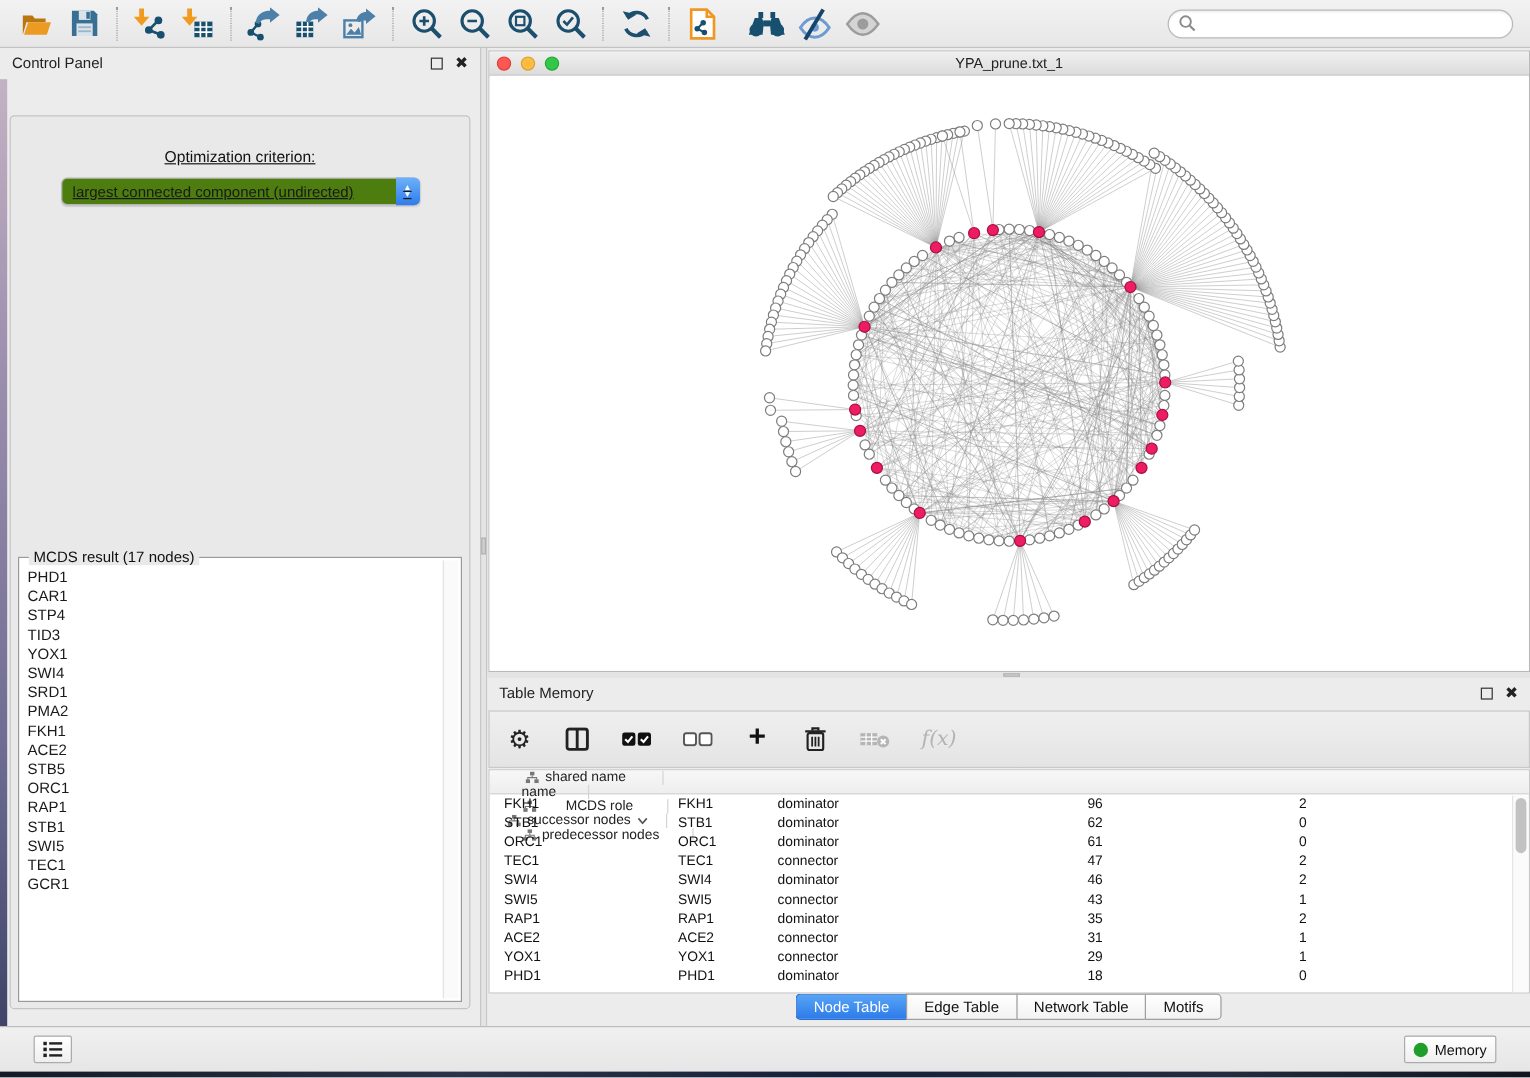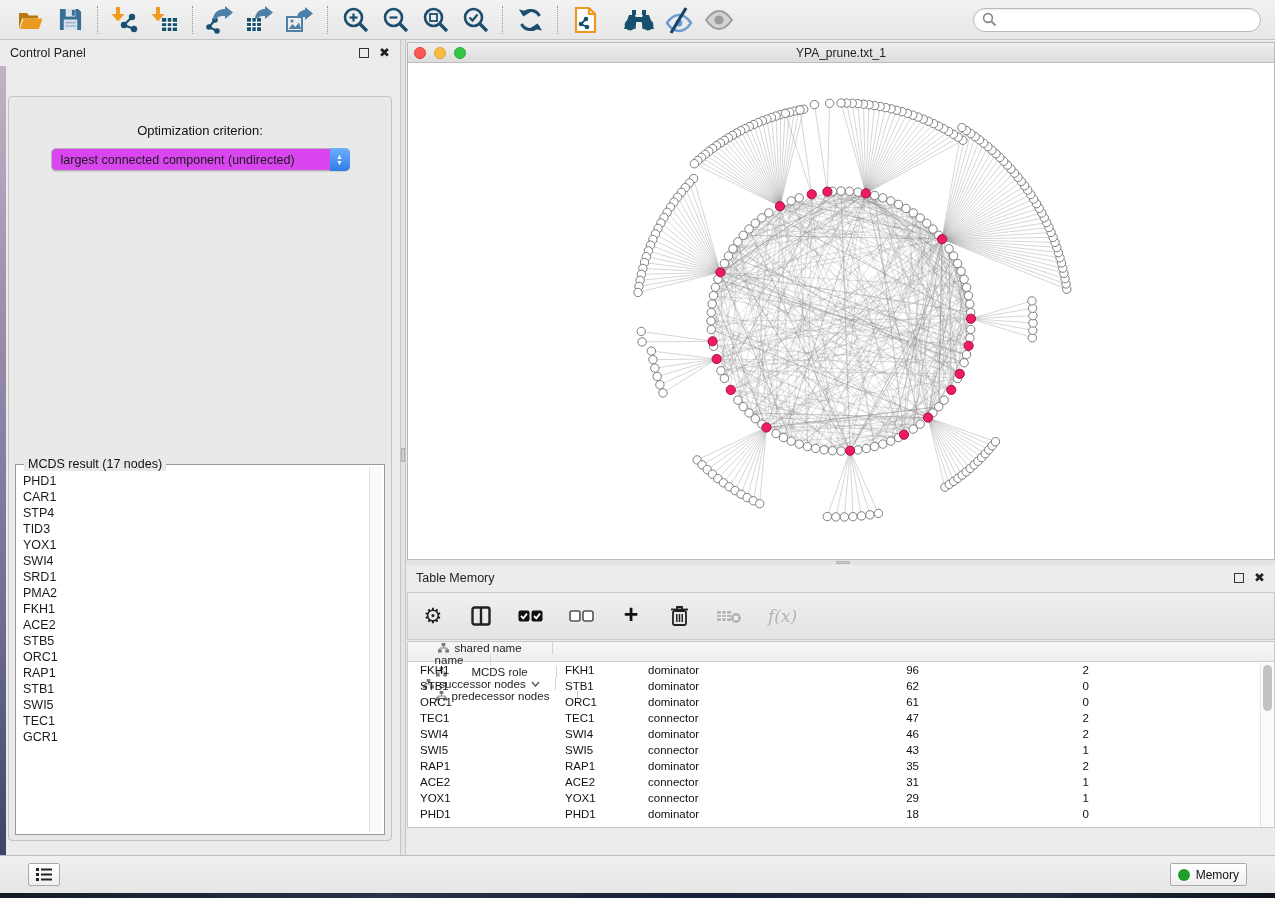--- a/index.html
+++ b/index.html
@@ -29,23 +29,23 @@
   .float-box { width:10px; height:10px; border:1.5px solid #333; margin-right:10px; display:inline-block; }
   .close-x { font-size:13px; font-weight:bold; color:#222; line-height:10px; }
   .cp-body { position:absolute; left:7px; right:7px; top:26px; bottom:14px; }
   .seg-tabs { position:relative; z-index:2; display:flex; justify-content:center; margin-top:8px; }
   .seg { border:1px solid #9f9f9f; background:linear-gradient(#ffffff,#f2f2f2); padding:3px 14px; font-size:12.5px;
          border-right:none; color:#111; height:23px; display:flex; align-items:center; }
   .seg:first-child { border-radius:4px 0 0 4px; }
   .seg:last-child { border-radius:0 4px 4px 0; border-right:1px solid #9f9f9f; }
   .seg.active { background:linear-gradient(#58a4f6,#2c7be9); color:#fff; border-color:#2c6fd0; }
   .cp-box { position:absolute; left:1px; right:1px; top:30px; bottom:0; border:1px solid #c3c3c3; border-radius:4px;
-            background:#e9e9e9; }
+            background:#e9e9e9;text-decoration:underline; }
   .crit-label { text-align:center; margin-top:26px; font-size:13px; color:#111; }
-  .popup { margin:10px auto 0; width:299px; height:23px; background:#d946ef; border:1px solid #b5b5b5; border-radius:5px;
+  .popup { margin:10px auto 0; width:299px; height:23px; background:#4d7c0f; border:1px solid #b5b5b5; border-radius:5px;
            display:flex; align-items:center; font-size:12.5px; box-shadow:0 1px 1px rgba(0,0,0,.12); }
   .popup .pv { flex:1; padding-left:9px; white-space:nowrap; overflow:hidden; }
   .popup .stepper { width:20px; height:23px; margin:-1px -1px -1px 0; border-radius:0 5px 5px 0;
                     background:linear-gradient(#6db1f8,#2f7ceb); color:#fff; display:flex; flex-direction:column;
                     align-items:center; justify-content:center; font-size:7px; line-height:6px; }
   .btn-row { display:flex; justify-content:center; gap:14px; margin-top:14px; }
   .mac-btn { height:24px; padding:0 16px; font-size:13px; background:linear-gradient(#ffffff,#f0f0f0);
              border:1px solid #ababab; border-radius:5px; color:#111; display:flex; align-items:center; }
   .mac-btn.focused { box-shadow:0 0 0 3px rgba(110,170,245,.65); border-color:#7aa9e8; }
 
@@ -1324,20 +1324,26 @@
               <div class="td" style="width: 149px; padding: 0px 0px 0px 12px;">dominator</div>
               <div class="td num" style="width: 148px; padding: 0px 14px 0px 0px;">18</div>
               <div class="td num" style="width: 170px; padding: 0px 14px 0px 0px;">0</div>
             </div>
           </div>
         <div class="tbl-scroll">
             <div class="tbl-thumb"></div>
           </div>
       </div>
 
+      <div class="tp-tabs" id="tp-tabs">
+          <div class="seg active">Node Table</div>
+          <div class="seg">Edge Table</div>
+          <div class="seg">Network Table</div>
+          <div class="seg">Motifs</div>
+        </div>
     </div>
   </div>
 </div>
 
 <div class="statusbar">
   <div class="sb-btn">
     <svg class="icon" width="16" height="13" viewBox="0 0 16 13">
       <g fill="#222">
           <rect x="0" y="0" width="3" height="3"></rect>
           <rect x="0" y="5" width="3" height="3"></rect>

